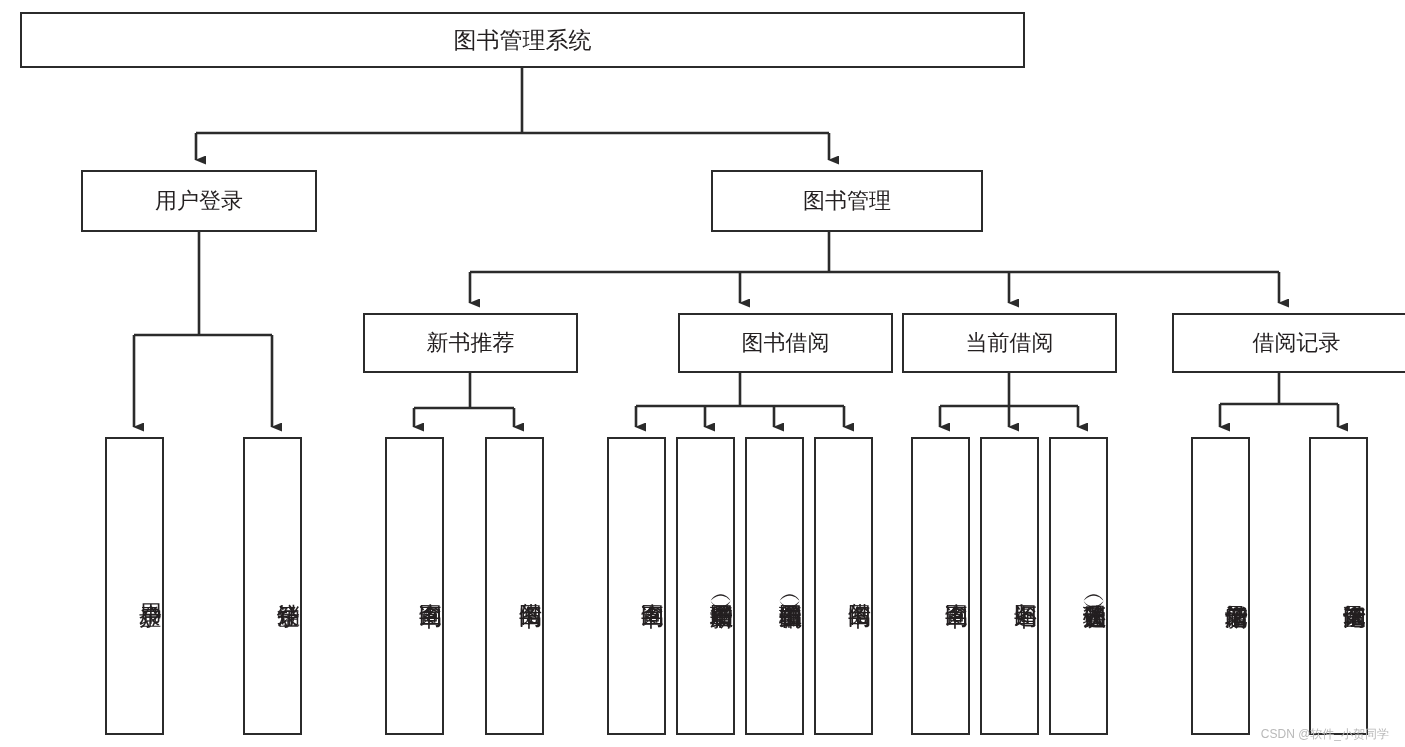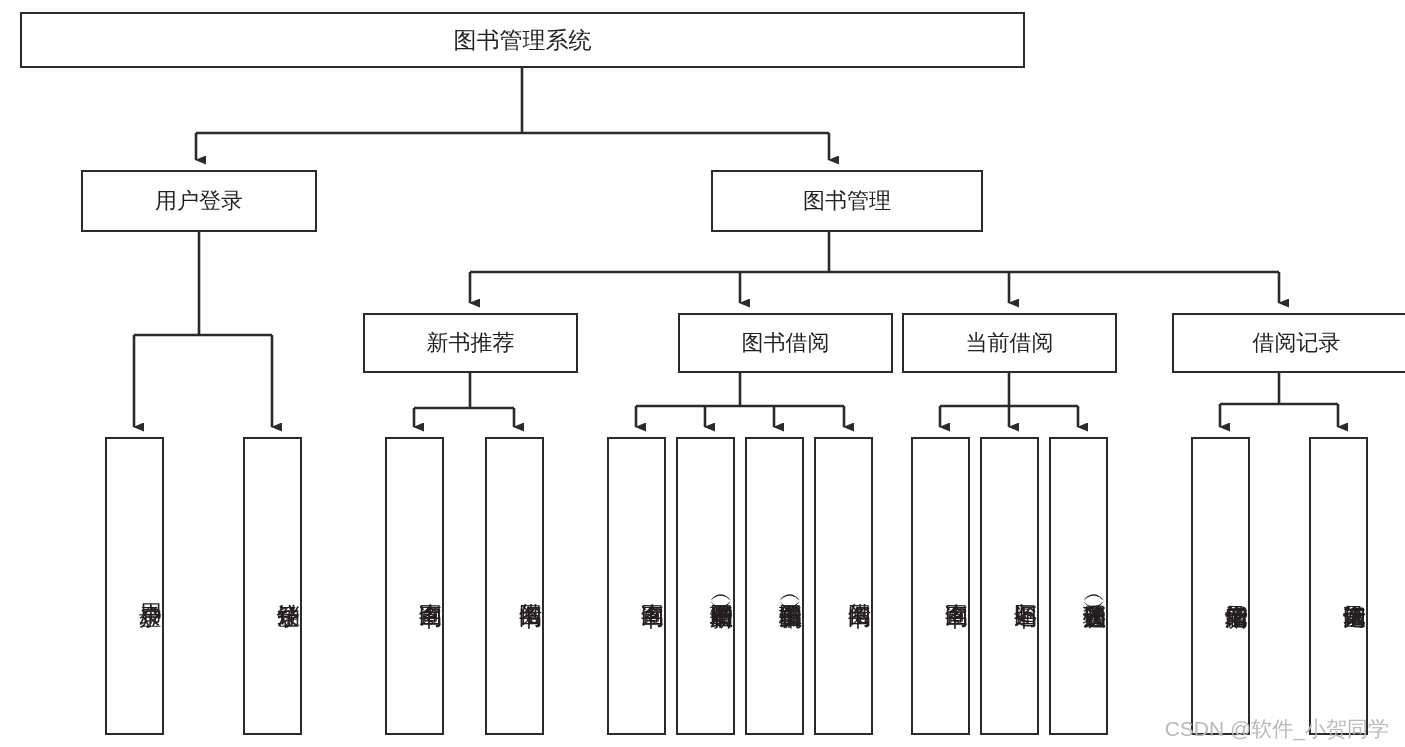--- a/index.html
+++ b/index.html
@@ -68,21 +68,21 @@
     display: block;
     white-space: nowrap;
   }
   .leaf-tall > .node-label {
     letter-spacing: 0px;
   }
   #watermark {
     position: absolute;
     right: 16px;
     bottom: 4px;
-    font-size: 21px;
+    font-size: 12px;
     color: #b9b9b9;
     z-index: 5;
     white-space: nowrap;
     margin-top: 8px;
   }
 </style>
 </head>
 <body>
 
 <div id="diagram-canvas">

